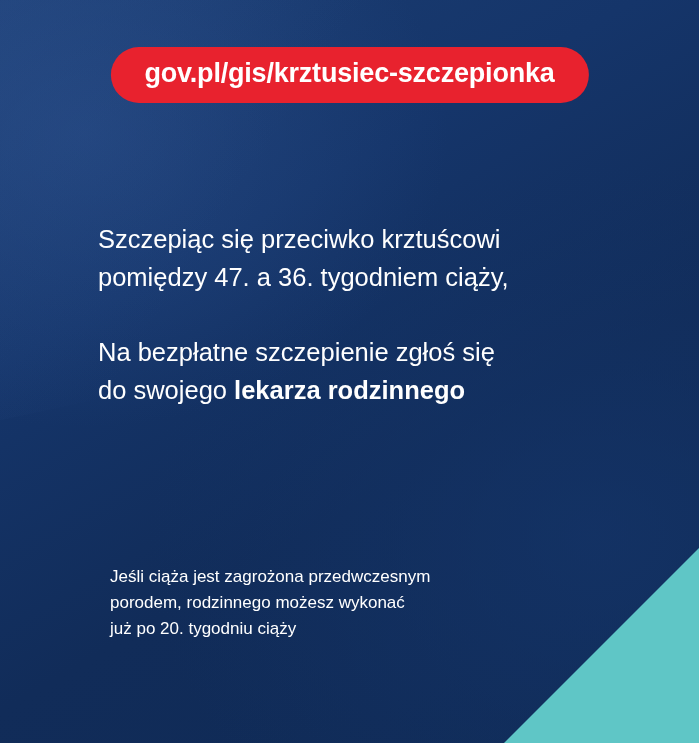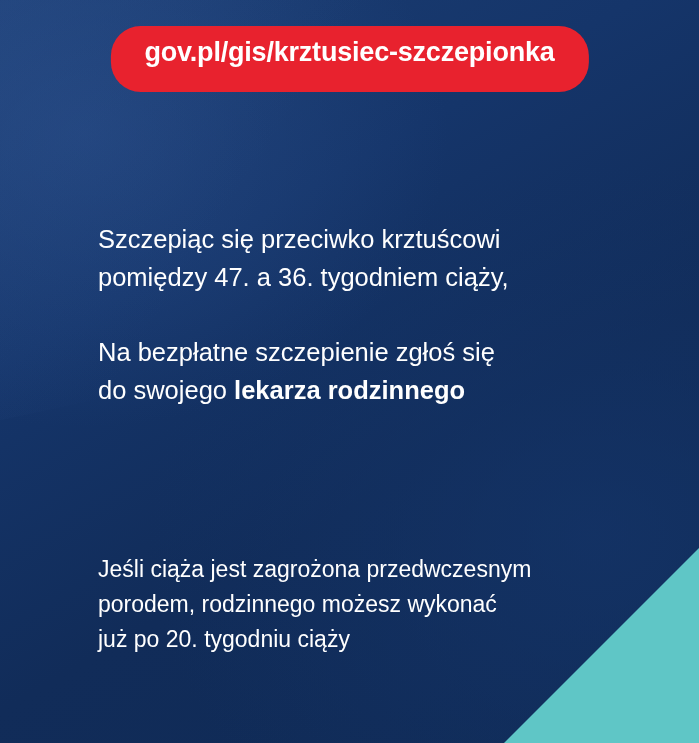--- a/index.html
+++ b/index.html
@@ -42,27 +42,27 @@
     bottom: 0;
     width: 0;
     height: 0;
     border-style: solid;
     border-width: 0 0 195px 195px;
     border-color: transparent transparent #5fc6c6 transparent;
   }
 
   .url-badge {
     position: absolute;
-    top: 26px;
+    top: 47px;
     left: 50%;
     transform: translateX(-50%);
     background: #e8222e;
     color: #ffffff;
     border-radius: 30px;
-    padding: 12px 34px 24px 34px;
+    padding: 12px 34px 14px 34px;
     font-size: 27px;
     font-weight: bold;
     letter-spacing: -0.2px;
     white-space: nowrap;
     line-height: 1.1;
   }
 
   .body-block {
     position: absolute;
     left: 98px;
@@ -86,23 +86,23 @@
   }
 
   .note-block {
     position: absolute;
     left: 98px;
     top: 552px;
     width: 500px;
     color: #ffffff;
   }
   .note {
-    font-size: 23px;
+    font-size: 17px;
     line-height: 1.52;
-    margin: 0;
+    margin: 12px;
     color: #ffffff;
   }
   .note b {
     font-weight: normal;
   }
 </style>
 </head>
 <body>
 
 <div class="poster">

